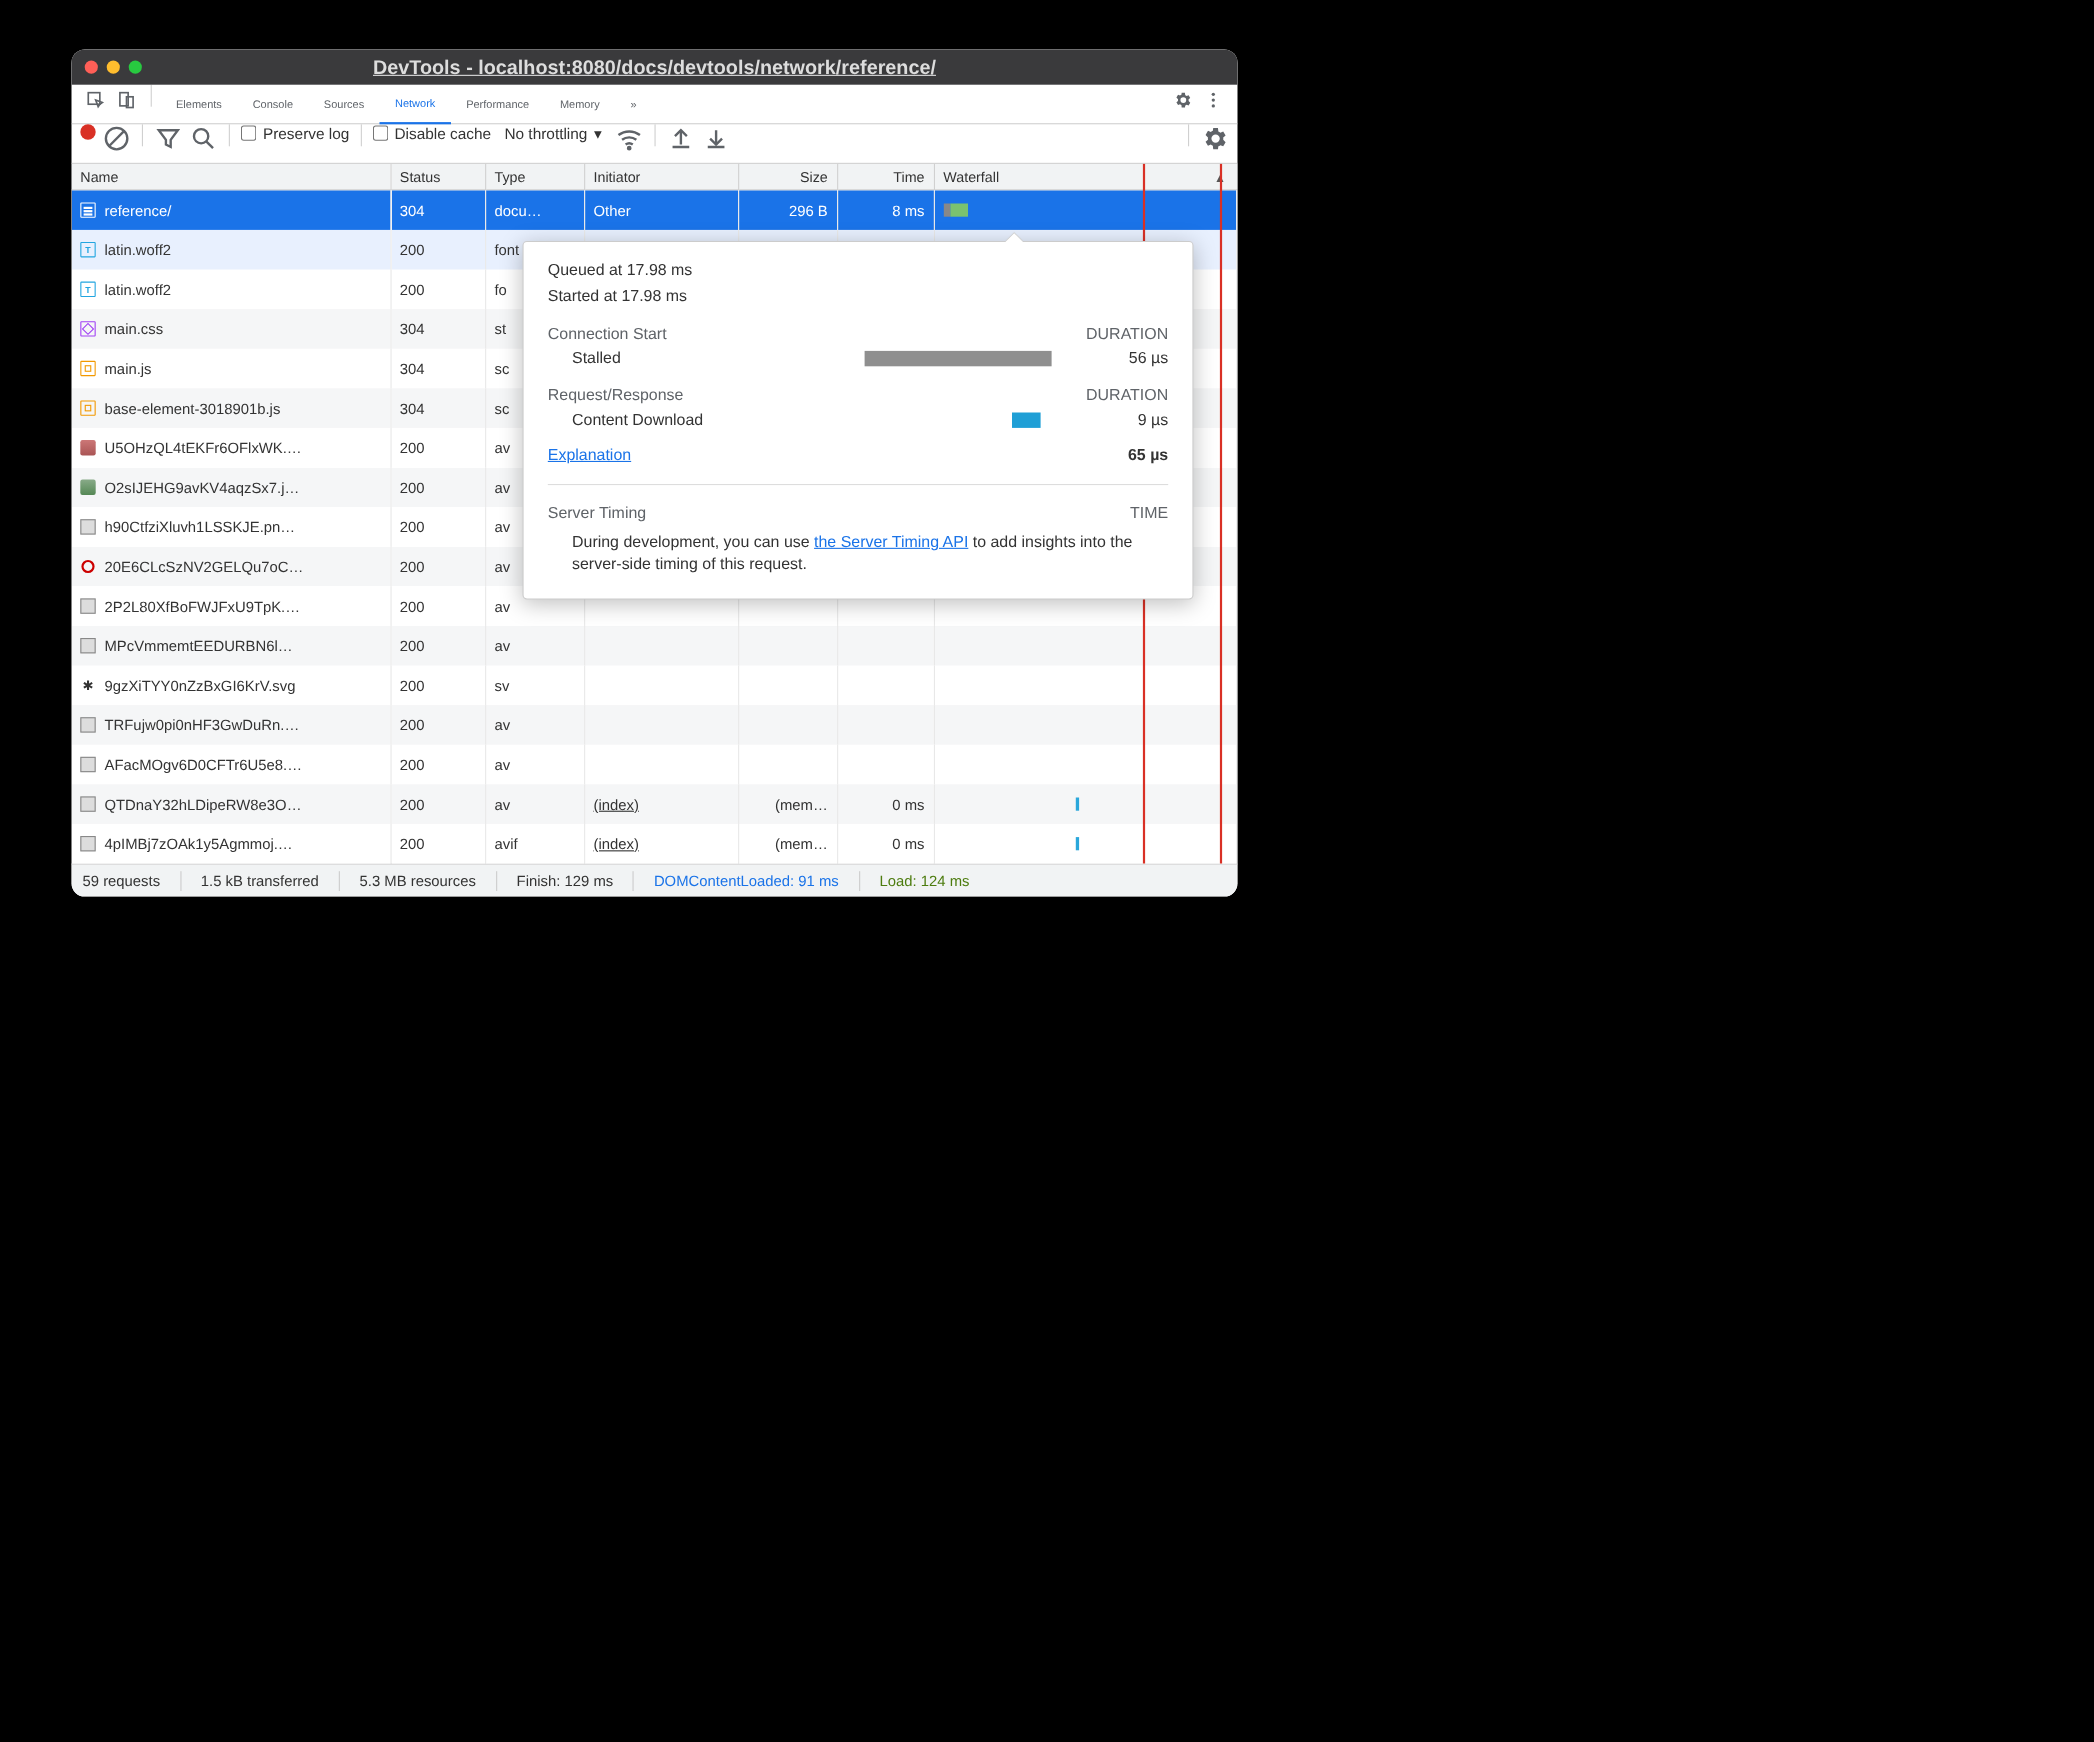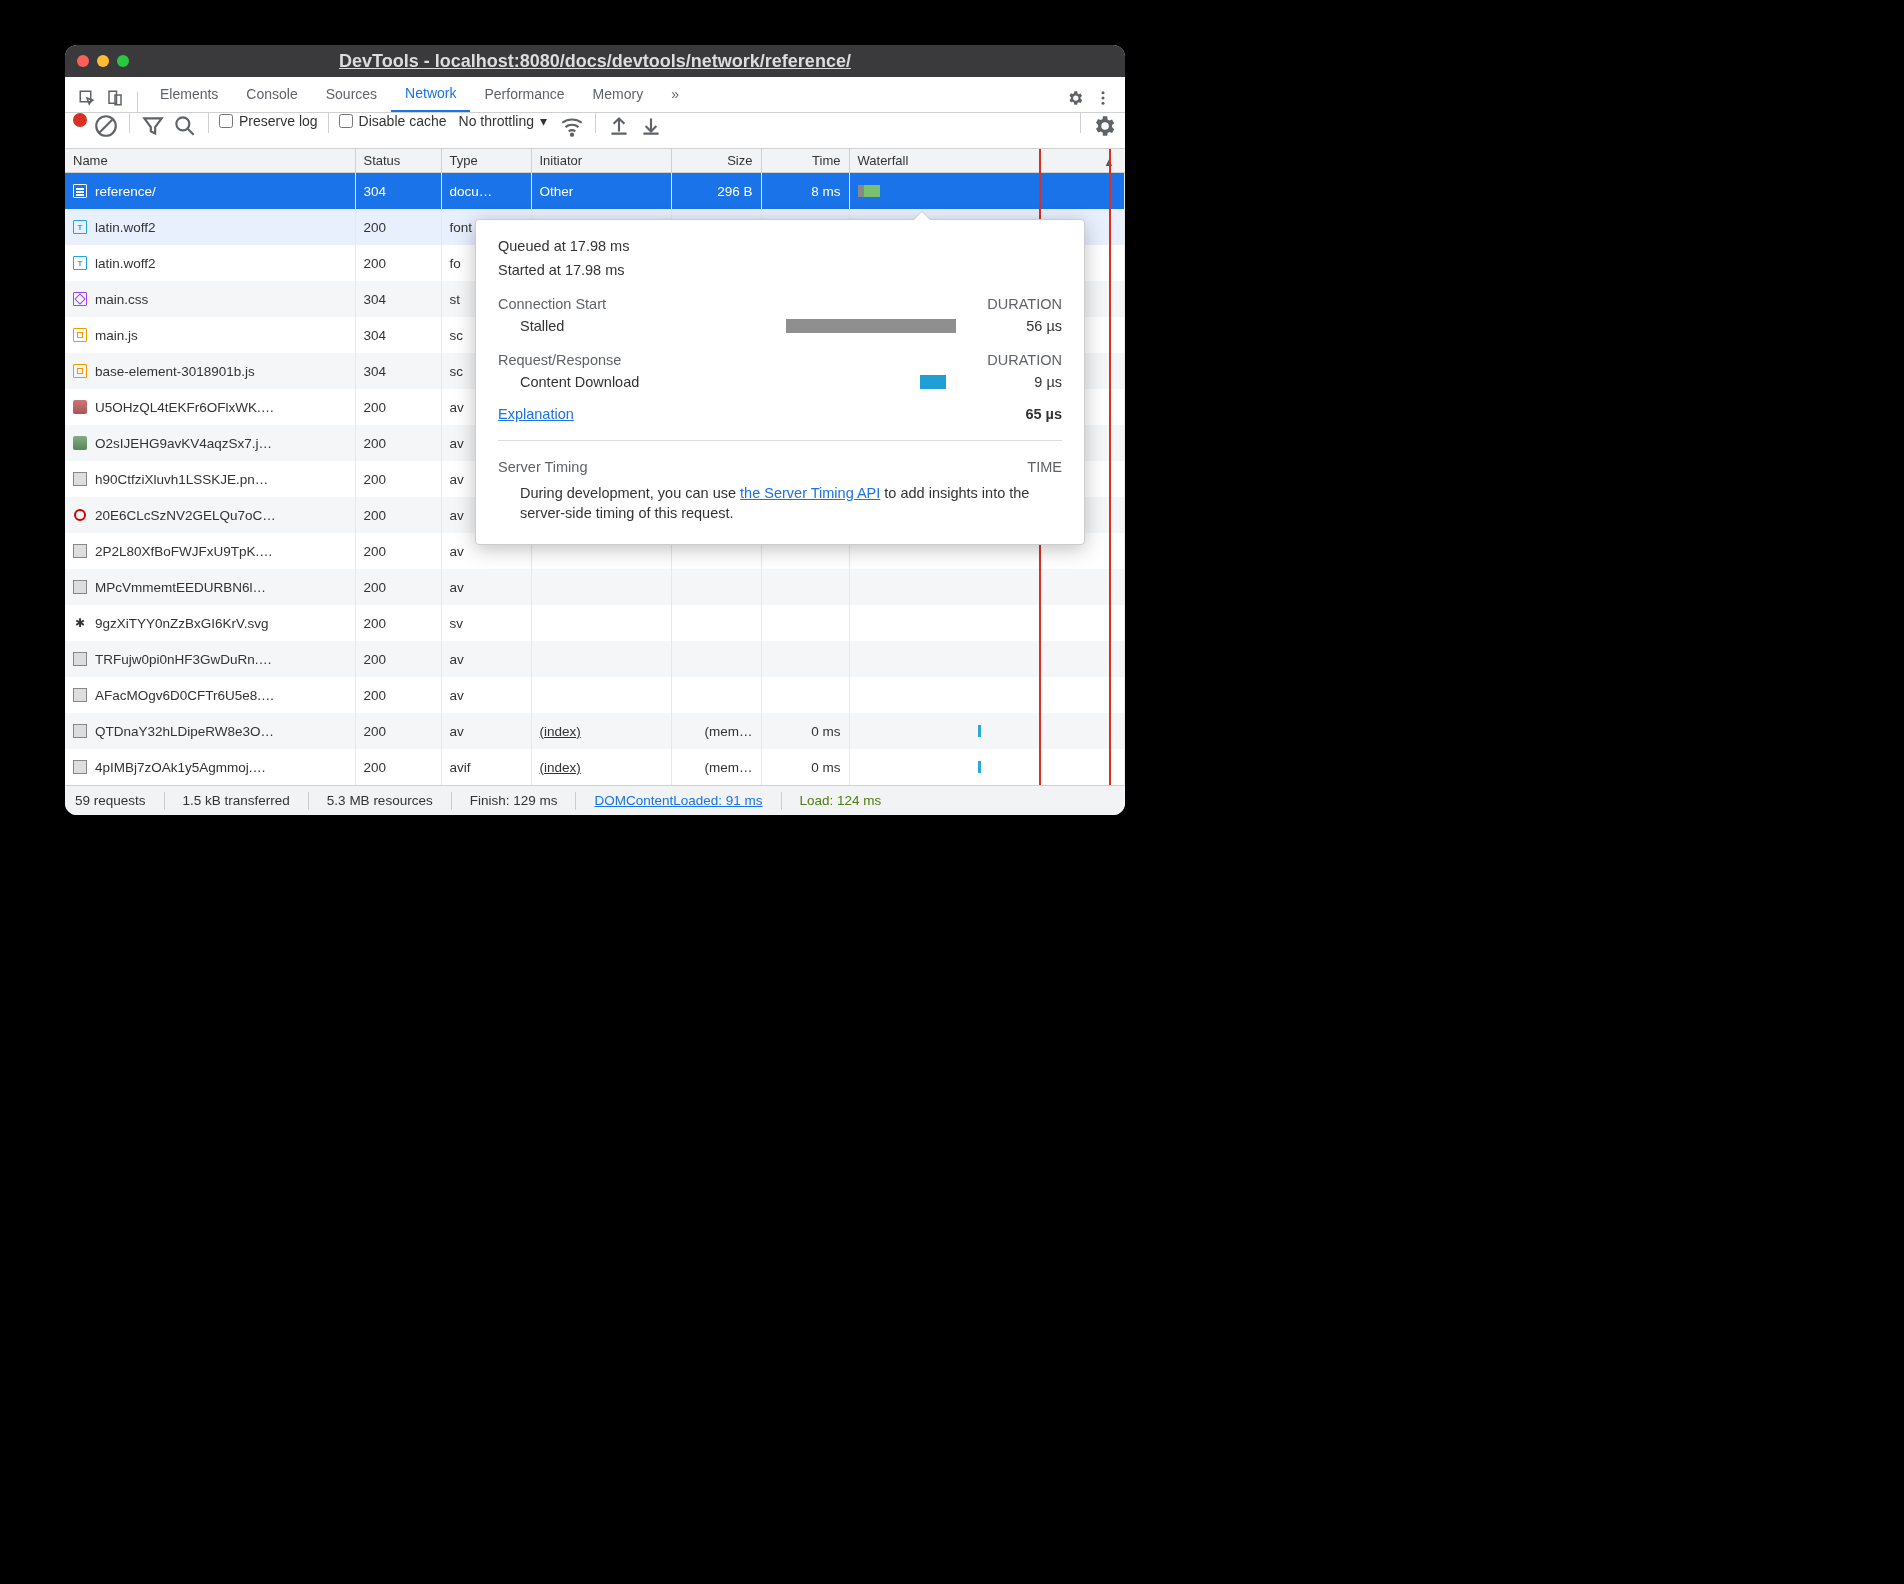--- a/index.html
+++ b/index.html
@@ -29,24 +29,24 @@
   .traffic-lights { display: flex; gap: 8px; }
   .light { width: 12px; height: 12px; border-radius: 50%; }
   .light.red { background:#ff5f57; } .light.yellow{background:#ffbd2e;} .light.green{background:#28c940;}
   .title {
     position: absolute; left: 0; right: 0; text-align: center;
     color: #ddd; font-weight: 600; font-size: 18px;
     pointer-events: none;
     text-decoration: underline;
   }
   .tabbar {
-    display: flex; align-items: flex-end; height: 36px;
+    display: flex; align-items: flex-start; height: 36px;
     border-bottom: 1px solid #d0d0d0;
     padding: 0 8px;
-    font-size: 14px; color: #5f6368;
+    font-size: 10px; color: #5f6368;
   }
   .tabbar .icon-btn { width: 28px; height: 28px; display:flex;align-items:center;justify-content:center; color:#5f6368; }
   .tabbar .icon-btn svg { width:18px; height:18px; }
   .tabbar .divider { width:1px; height:20px; background:#d0d0d0; margin: 0 8px; }
   .tab { padding: 0 14px; height:36px; display:flex; align-items:center; cursor:pointer; }
   .tab.active { color:#1a73e8; border-bottom: 2px solid #1a73e8; margin-bottom:-1px; font-weight:500;}
   .tabbar .spacer { flex: 1; }
   .toolbar {
     display: flex; align-items: flex-start; height: 36px;
     border-bottom: 1px solid #d0d0d0;
@@ -120,21 +120,21 @@
   .pop-indent { padding-left: 22px; }
   .pop-bar { height:14px; display:inline-block; }
   .pop-hr { border:none; border-top:1px solid #ddd; margin: 18px 0; }
   .pop-link { color:#1a73e8; text-decoration:underline; }
   .statusbar {
     display:flex; align-items:center; height:30px;
     border-top:1px solid #d0d0d0; background:#f1f3f4;
     padding: 0 10px; gap:18px; font-size:13.5px; color:#333;
   }
   .statusbar .sbdiv { width:1px; height:18px; background:#ccc; }
-  .dcl { color:#1a73e8;text-decoration:underline; }
+  .dcl { color:#1a73e8; }
   .load { color:#4d7c0f; }
   .col-name{width:290px;} .col-status{width:86px;} .col-type{width:90px;}
   .col-init{width:140px;} .col-size{width:90px;} .col-time{width:88px;}
   .col-wf{}
 </style>
 </head>
 <body>
 
 <div class="window">
 

